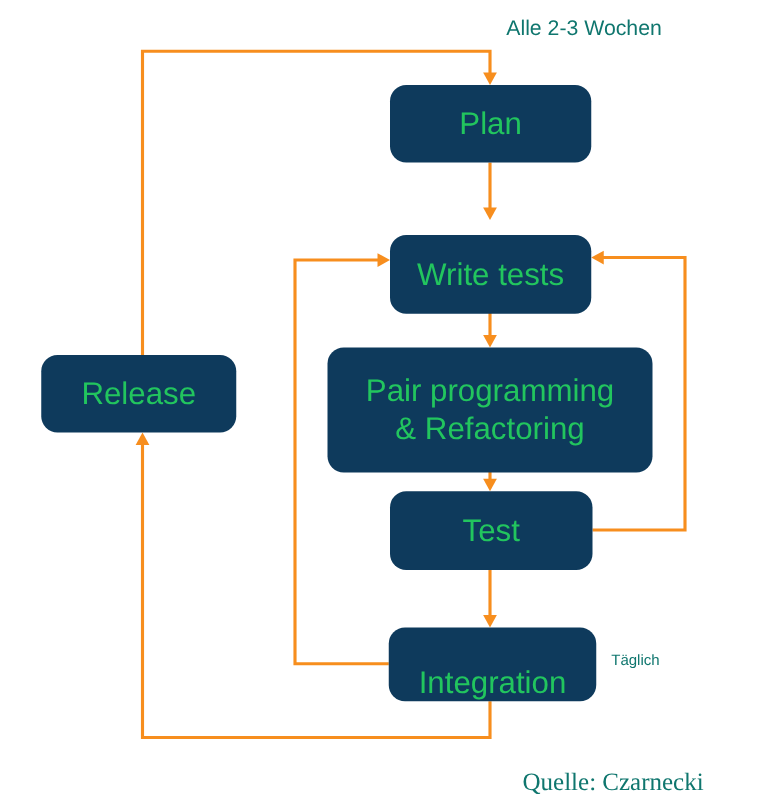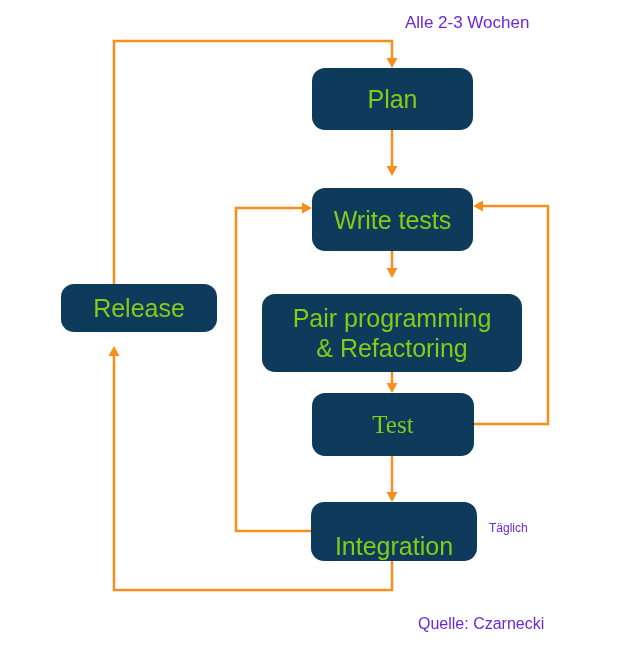--- a/index.html
+++ b/index.html
@@ -18,44 +18,44 @@
   #edges-svg {
     position: absolute;
     left: 0;
     top: 0;
     width: 623px;
     height: 645px;
   }
   .node {
     position: absolute;
     background: #0e3a5c;
-    color: #84cc16;
+    color: #22c55e;
     border-radius: 13px;
     display: flex;
     align-items: center;
     justify-content: center;
     text-align: center;
     font-size: 25px;
     line-height: 1.2;
     white-space: pre-line;
   }
   .node-plan        { left: 312px; top:  68px; width: 161px; height: 62px; }
   .node-write-tests { left: 312px; top: 188px; width: 161px; height: 63px; }
-  .node-pair        { left: 262px; top: 294px; width: 260px; height: 78px; }
-  .node-test        { left: 312px; top: 393px; width: 162px; height: 63px; font-family: Liberation Serif, serif; }
+  .node-pair        { left: 262px; top: 278px; width: 260px; height: 100px; }
+  .node-test        { left: 312px; top: 393px; width: 162px; height: 63px; }
   .node-integration { left: 311px; top: 502px; width: 166px; height: 59px; align-items: flex-end; }
-  .node-release     { left:  33px; top: 284px; width: 156px; height: 48px; margin-left: 28px; }
+  .node-release     { left:  33px; top: 284px; width: 156px; height: 62px; }
   .annotation {
     position: absolute;
-    color: #6d28d9;
+    color: #0f766e;
     white-space: nowrap;
   }
   .ann-cycle  { left: 405px; top:  13px; font-size: 17px; }
   .ann-daily  { left: 489px; top: 521px; font-size: 12px; }
-  .ann-source { left: 418px; top: 615px; font-size: 16px; }
+  .ann-source { left: 418px; top: 615px; font-size: 20px; font-family: Liberation Serif, serif; }
   .edge-line {
     fill: none;
     stroke: #f78e1e;
     stroke-width: 2.5;
   }
   .edge-head {
     fill: #f78e1e;
     stroke: none;
   }
 </style>

